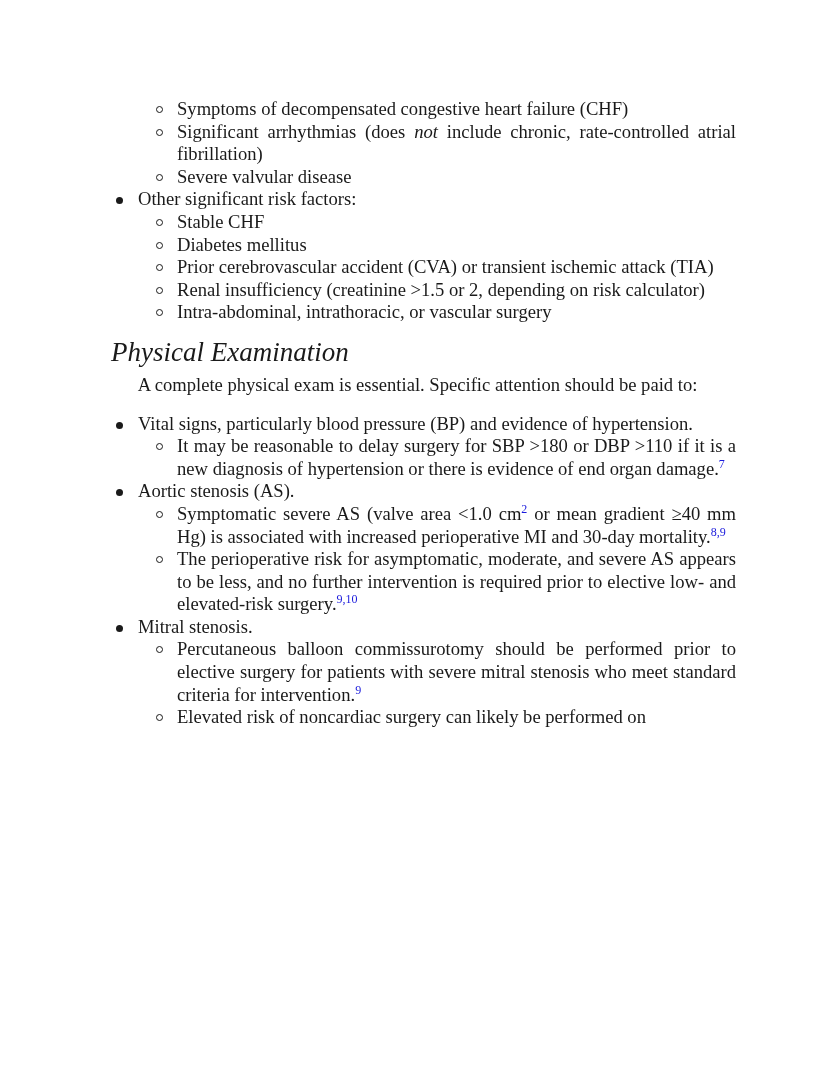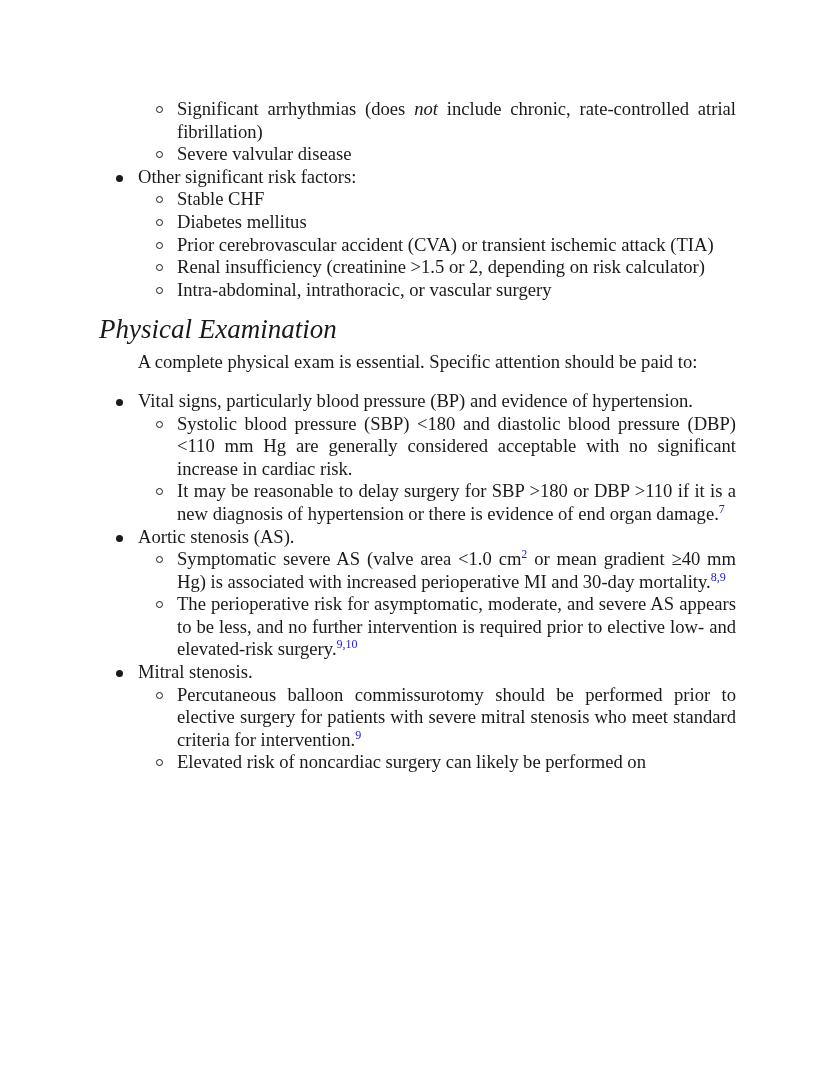--- a/index.html
+++ b/index.html
@@ -6,30 +6,31 @@
   body{width:834px;height:1080px;overflow:hidden;position:relative;
        font-family:"Liberation Serif",serif;color:#1a1a1a;font-size:18.6px;line-height:22.6px;}
   .page{position:absolute;left:99px;top:98px;width:637px;}
   ul{margin:0;padding:0;list-style:none;}
   li{position:relative;text-align:justify;}
   ul.l1>li{padding-left:39px;}
   ul.l1>li::before{content:"";position:absolute;left:17px;top:9px;width:7px;height:7px;border-radius:50%;background:#1a1a1a;}
   ul.l2>li{padding-left:39px;}
   ul.l2>li::before{content:"";position:absolute;left:18px;top:8px;width:5px;height:5px;border-radius:50%;border:1.3px solid #1a1a1a;}
   ul.top-l2{margin-left:39px;}
-  h2{font-weight:normal;font-style:italic;font-size:27px;line-height:32px;margin:12px 0 6px 0;}
+  h2{font-weight:normal;font-style:italic;font-size:27px;line-height:32px;margin:12px 0 6px 12px;}
   p{margin:0 0 16px 0;text-align:center;}
   sup{color:#1a1adc;font-size:12px;line-height:0;vertical-align:7px;}
   b{font-weight:normal;}
 </style>
 </head>
 <body>
 
 <div class="page">
   <ul class="l2 top-l2">
+    <li><span>Symptoms of decompensated congestive heart failure (CHF)</span></li>
     <li><span>Significant arrhythmias (does </span><i>not</i><span> include chronic, rate-controlled atrial fibrillation)</span></li>
     <li><span>Severe valvular disease</span></li>
   </ul>
   <ul class="l1">
     <li><span>Other significant risk factors:</span>
       <ul class="l2">
         <li>Stable CHF</li>
         <li>Diabetes mellitus</li>
         <li>Prior cerebrovascular accident (CVA) or transient ischemic attack (TIA)</li>
         <li>Renal insufficiency (creatinine &gt;1.5 or 2, depending on risk calculator)</li>
@@ -38,21 +39,20 @@
     </li>
   </ul>
 
   <h2>Physical Examination</h2>
   <p>A complete physical exam is essential. Specific attention should be paid to:</p>
 
   <ul class="l1">
     <li>
       <span>Vital signs, particularly blood pressure (BP) and evidence of </span><b>hypertension</b><span>.</span>
       <ul class="l2">
-        <li>Systolic blood pressure (SBP) &lt;180 and diastolic blood pressure (DBP) &lt;110 mm Hg are generally considered acceptable with no significant increase in cardiac risk.</li>
         <li><span>It may be reasonable to delay surgery for SBP &gt;180 or DBP &gt;110 if it is a new diagnosis of hypertension or there is evidence of end organ damage.</span><sup>7</sup></li>
       </ul>
     </li>
     <li>
       <b>Aortic stenosis</b><span> (AS).</span>
       <ul class="l2">
         <li><b>Symptomatic</b><span> severe AS (valve area &lt;1.0 cm</span><sup>2</sup><span> or mean gradient ≥40 mm Hg) is associated with increased perioperative MI and 30-day mortality.</span><sup>8,9</sup></li>
         <li><span>The perioperative risk for </span><b>asymptomatic</b><span>, moderate, and severe AS appears to be less, and no further intervention is required prior to elective low- and elevated-risk surgery.</span><sup>9,10</sup></li>
       </ul>
     </li>

